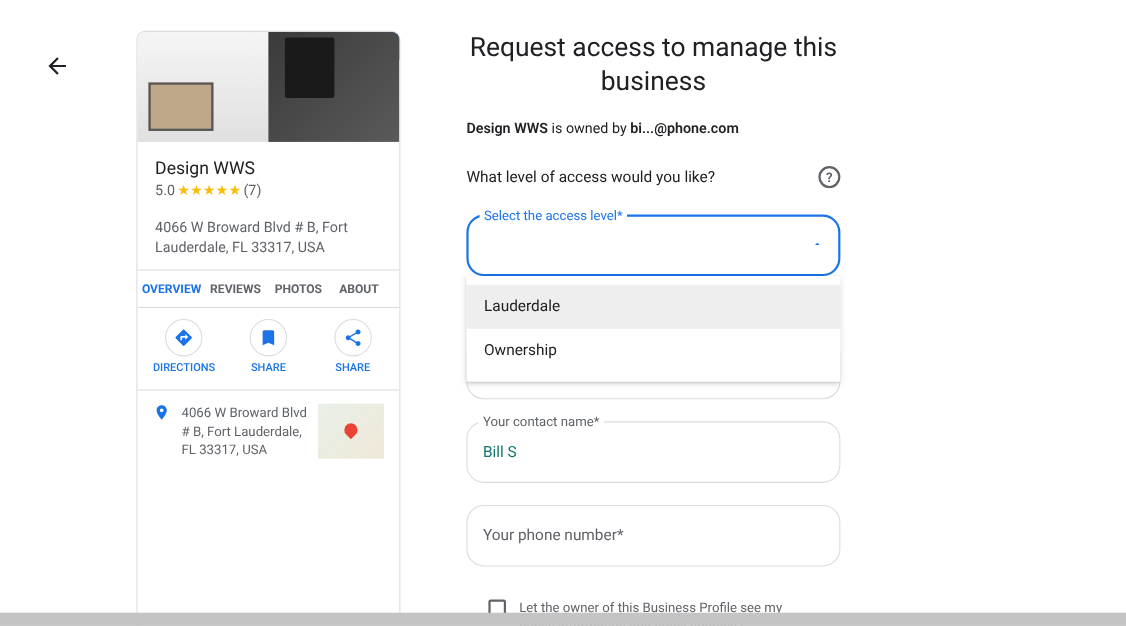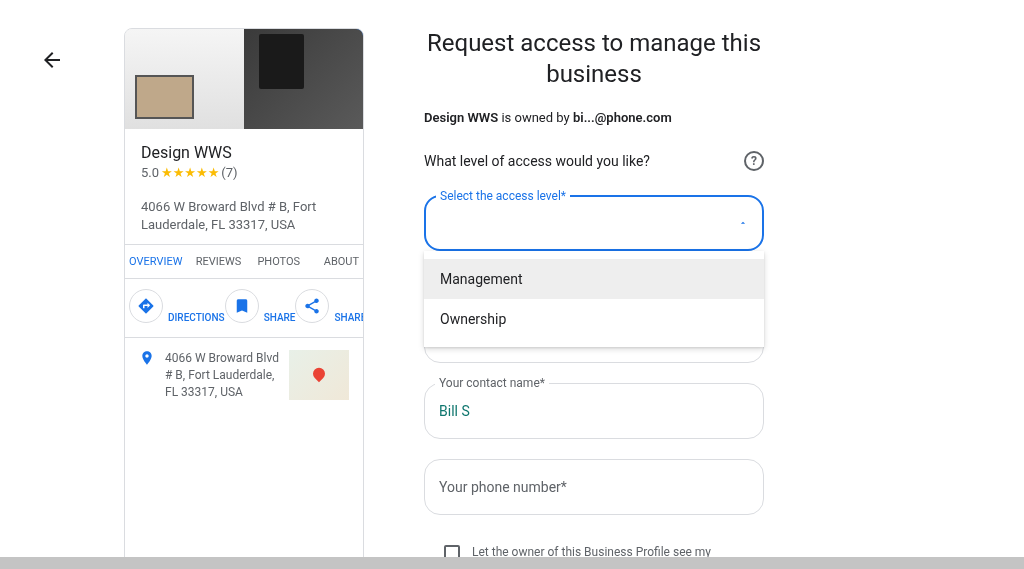--- a/index.html
+++ b/index.html
@@ -86,38 +86,38 @@
     .rating-row { display: flex; align-items: center; gap: 2px; font-size: 13px; color: #5f6368; margin-bottom: 18px; }
     .stars { color: #fbbc04; letter-spacing: 0; }
     .address { font-size: 13px; color: #5f6368; line-height: 1.4; }
     .tabs {
       display: flex;
       border-top: 1px solid #dadce0;
       border-bottom: 1px solid #dadce0;
     }
     .tab {
       flex: 1;
-      text-align: right;
+      text-align: left;
       padding: 10px 4px;
       font-size: 11px;
-      font-weight: 400;
+      font-weight: 700;
       color: #5f6368;
       cursor: pointer;
     }
     .tab.active { color: #1a73e8; }
     .actions {
       display: flex;
       padding: 10px 4px 14px;
       border-bottom: 1px solid #dadce0;
     }
     .action {
       flex: 1;
       display: flex;
-      flex-direction: row;
-      align-items: flex-end;
+      flex-direction: column;
+      align-items: center;
       gap: 5px;
       cursor: pointer;
     }
     .action-icon {
       width: 34px;
       height: 34px;
       border: 1px solid #dadce0;
       border-radius: 50%;
       display: flex;
       align-items: center;
@@ -327,21 +327,21 @@
 
     <div class="field open">
       <span class="field-label">Select the access level*</span>
       <span class="field-value"></span>
       <span class="chevron">
         <svg viewBox="0 0 24 24" width="10" height="10">
             <path d="M7 14l5-5 5 5z" fill="#1a73e8"></path>
           </svg>
       </span>
       <div class="dropdown">
-        <div class="dropdown-item">Management</div>
+        <div class="dropdown-item">Lauderdale</div>
         <div class="dropdown-item">Ownership</div>
       </div>
     </div>
 
     <div class="field" style="margin-top:56px;">
       <span class="field-value">Relationship*</span>
       <span class="chevron">
         <svg viewBox="0 0 24 24" width="10" height="10">
             <path d="M7 10l5 5 5-5z" fill="#5f6368"></path>
           </svg>

